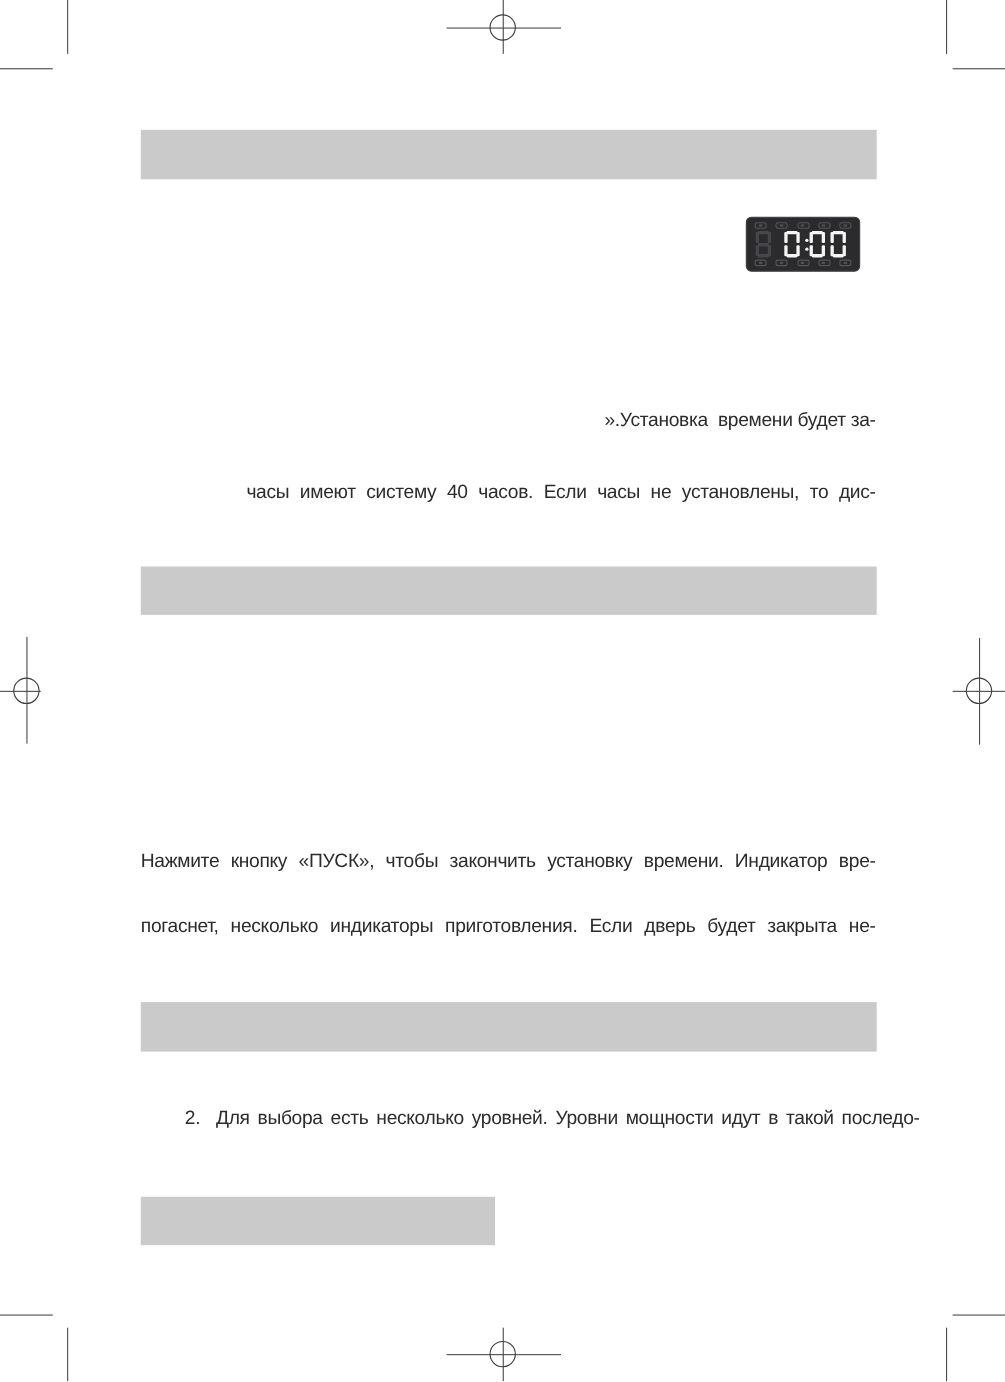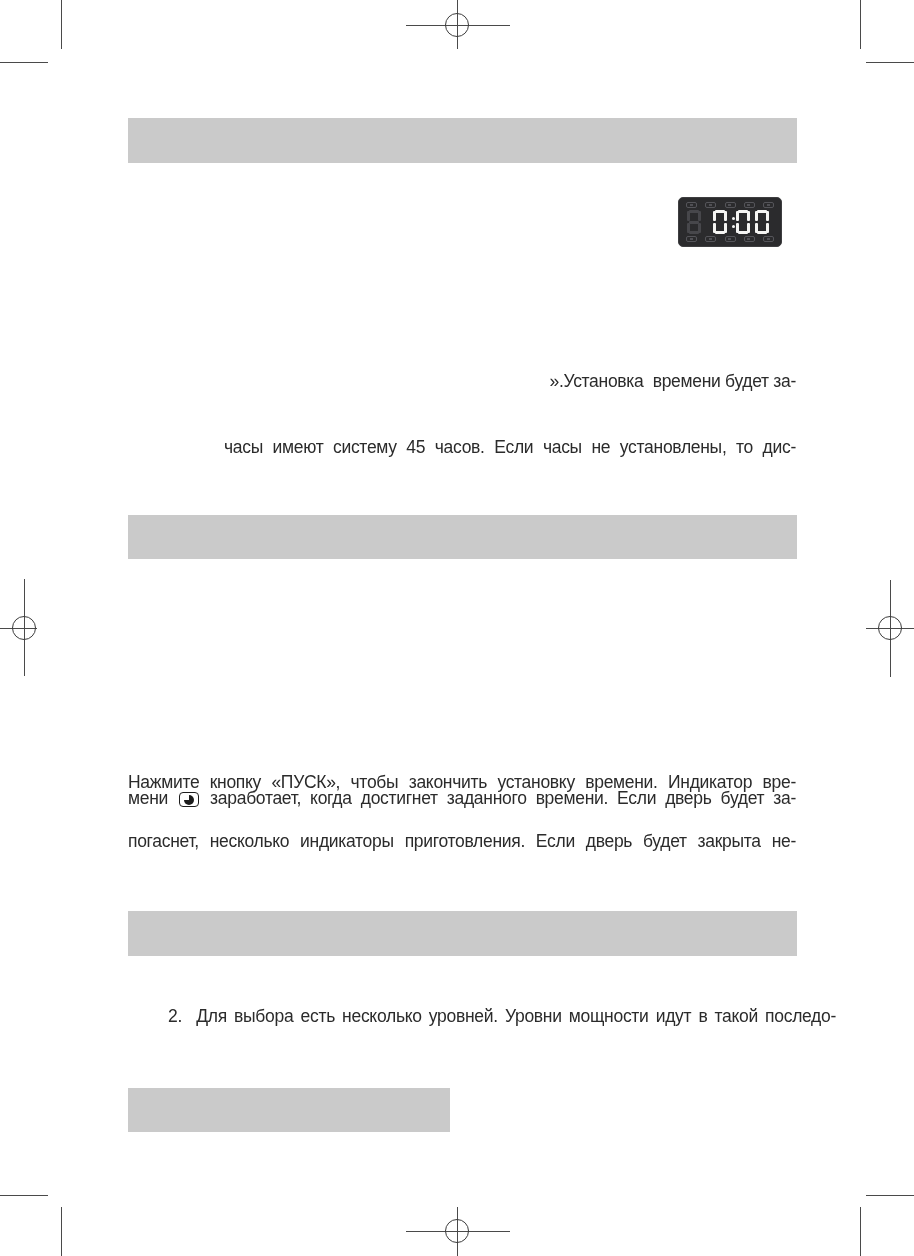--- a/index.html
+++ b/index.html
@@ -142,27 +142,22 @@
         <span class="ind"></span>
         <span class="ind"></span>
         <span class="ind"></span>
         <span class="ind"></span>
         <span class="ind"></span>
       </div>
   </div>
 
   <div class="tline right" style="left:380px;top:371px;width:416px;">».Установка &nbsp;времени будет за-</div>
 
-  <div class="tline just" style="left:224px;top:437px;width:572px;">часы имеют систему 45 часов. Если часы не установлены, то дис-</div>
+  <div class="tline just" style="left:224px;top:437px;width:572px;">часы имеют систему 40 часов. Если часы не установлены, то дис-</div>
 
   <div class="tline just" style="left:128px;top:772px;width:668px;">Нажмите кнопку «ПУСК», чтобы закончить установку времени. Индикатор вре-</div>
 
-  <div class="tline just" style="left:128px;top:788px;width:668px;">
-    <span>мени</span>
-    <span class="timer-icon"><span class="pie"></span></span>
-    <span>заработает, когда достигнет заданного времени. Если дверь будет за-</span>
-  </div>
 
   <div class="tline just" style="left:128px;top:831px;width:668px;">погаснет, несколько индикаторы приготовления. Если дверь будет закрыта не-</div>
 
   <div class="tline just" style="left:128px;top:1006px;width:668px;margin-left:40px;">2.&nbsp; Для выбора есть несколько уровней. Уровни мощности идут в такой последо-</div>
 
 </div>
 
 </body></html>

